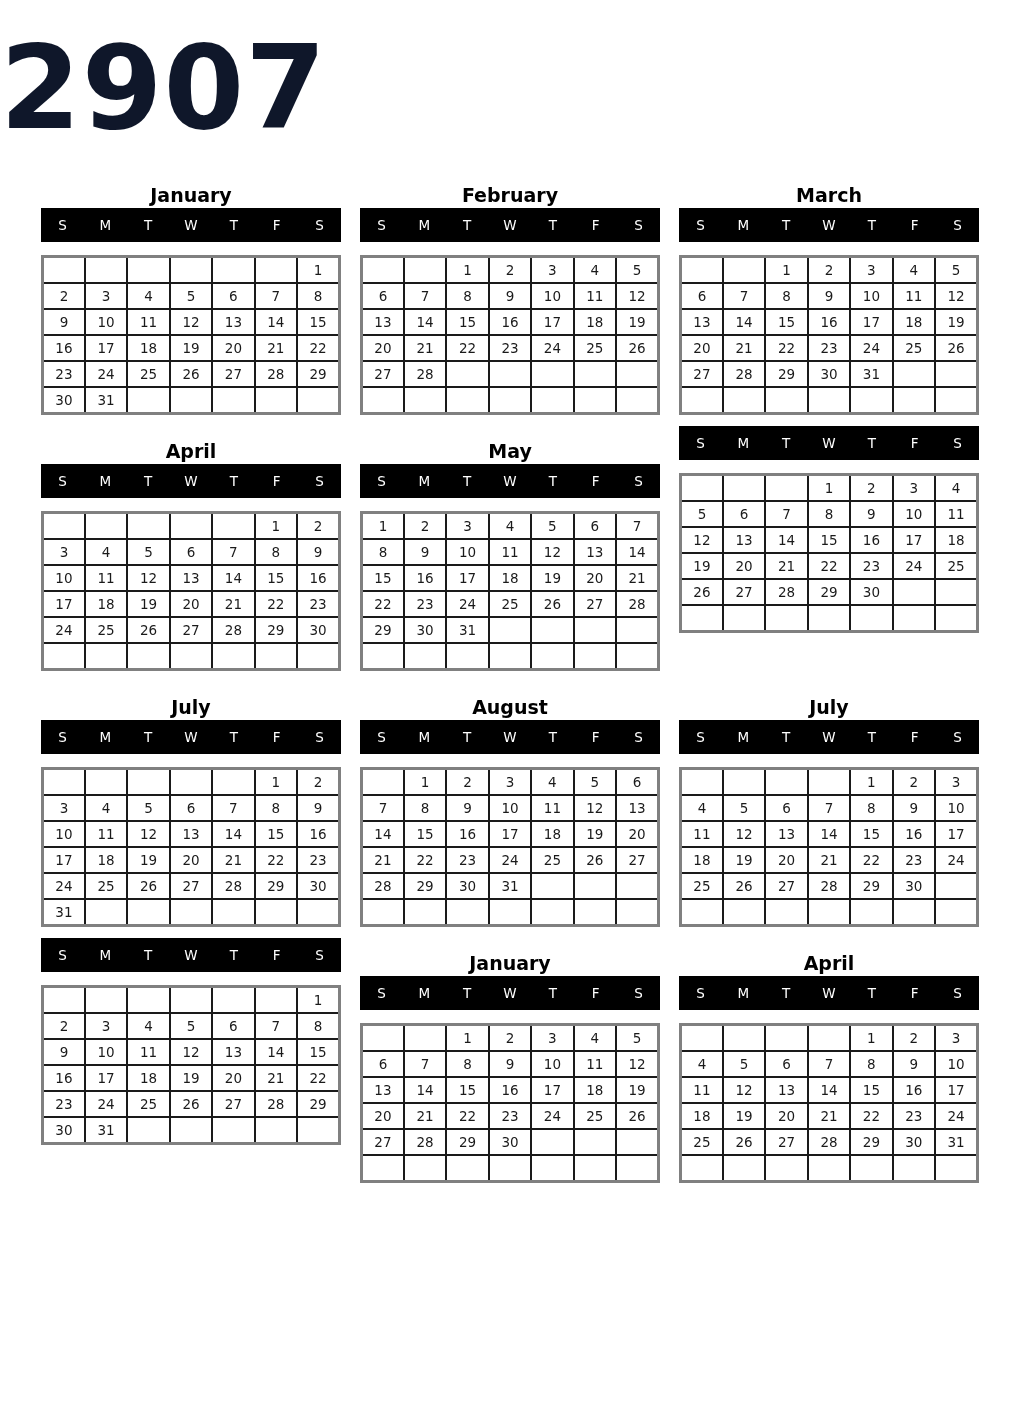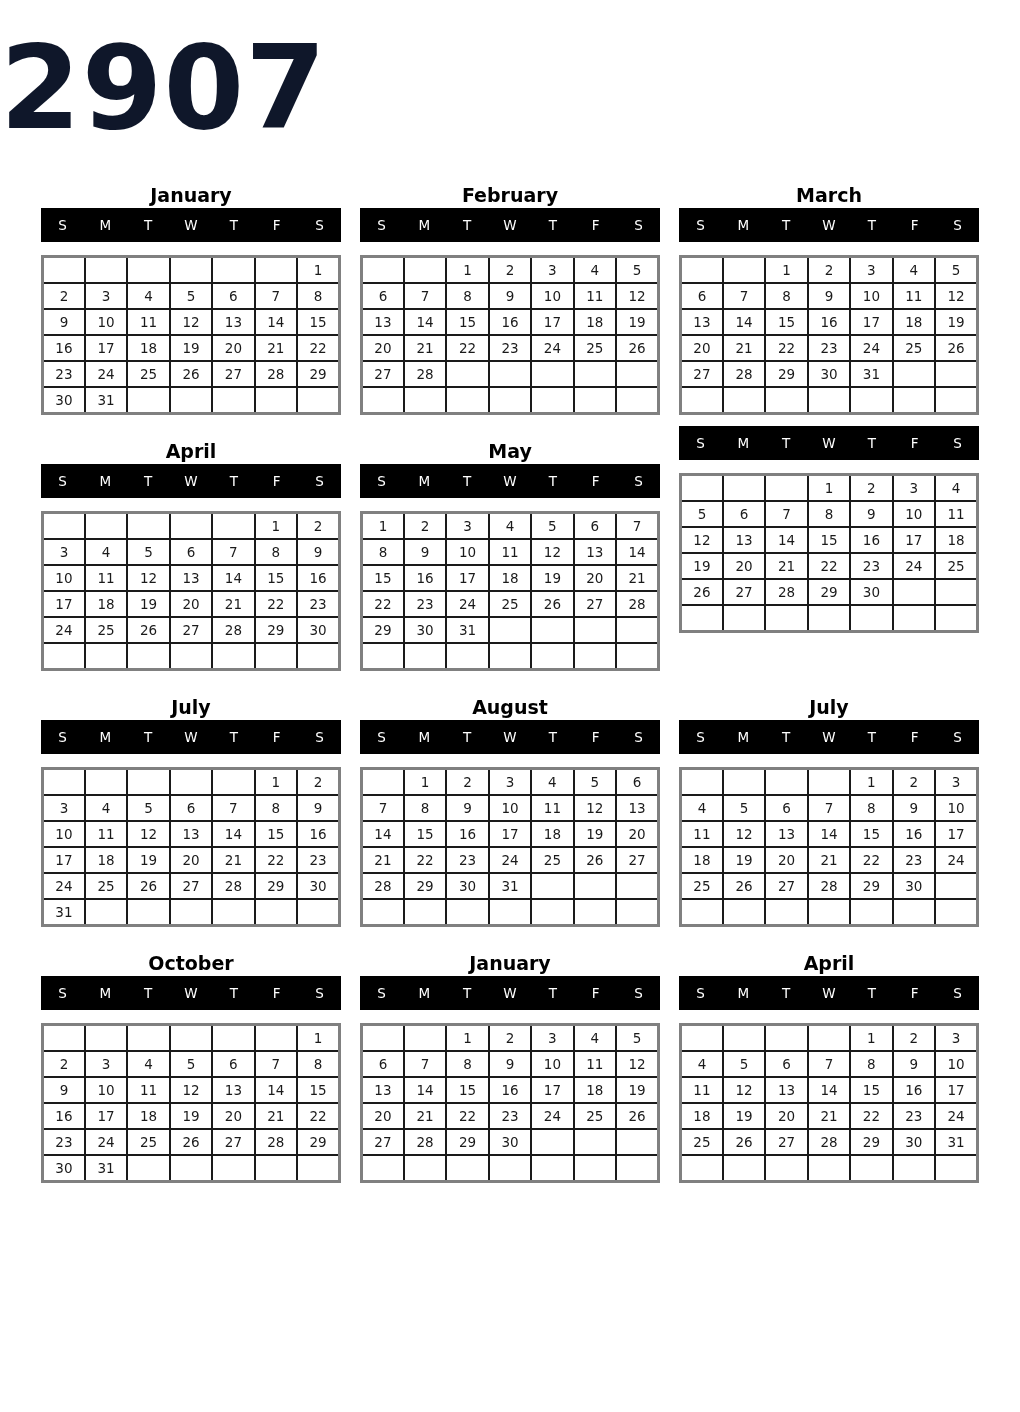--- a/index.html
+++ b/index.html
@@ -705,21 +705,20 @@
             <td></td>
             <td></td>
             <td></td>
             <td></td>
           </tr>
         </tbody>
     </table>
   </div>
 
   <div class="month-block">
-    <div class="month-title">October</div>
     <div class="weekday-bar">
         <span>S</span>
         <span>M</span>
         <span>T</span>
         <span>W</span>
         <span>T</span>
         <span>F</span>
         <span>S</span>
       </div>
     <table class="days">

